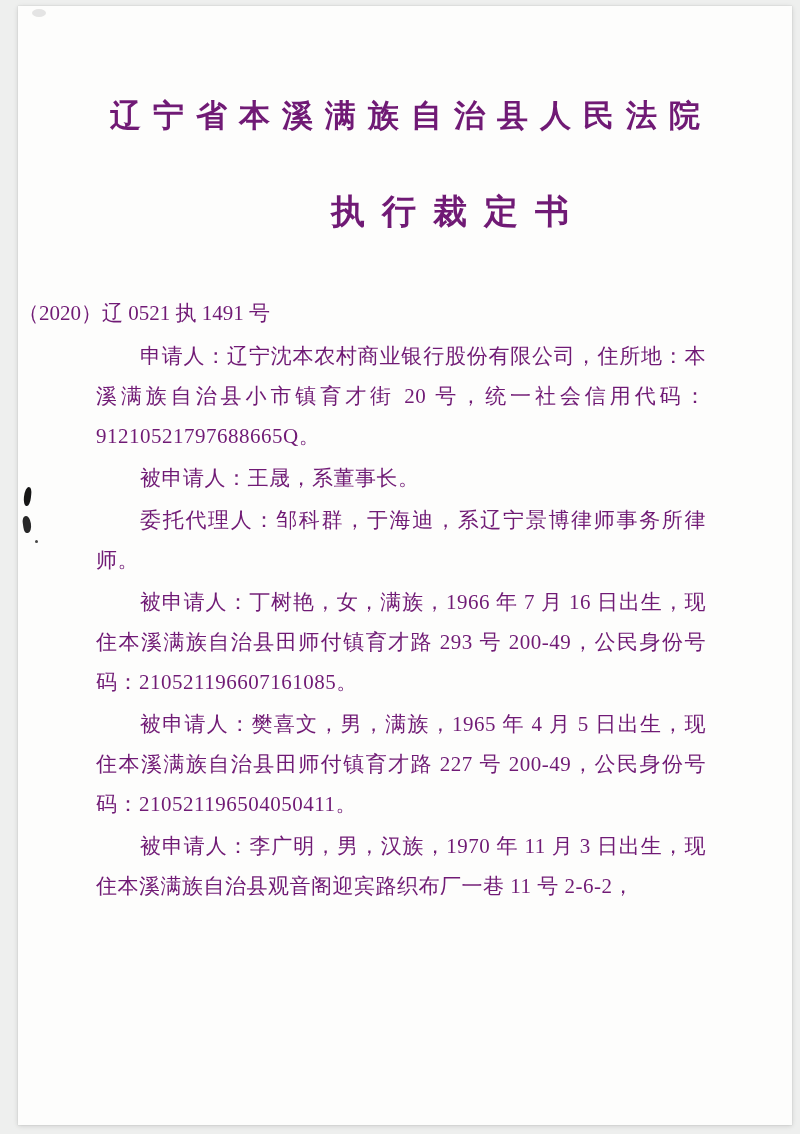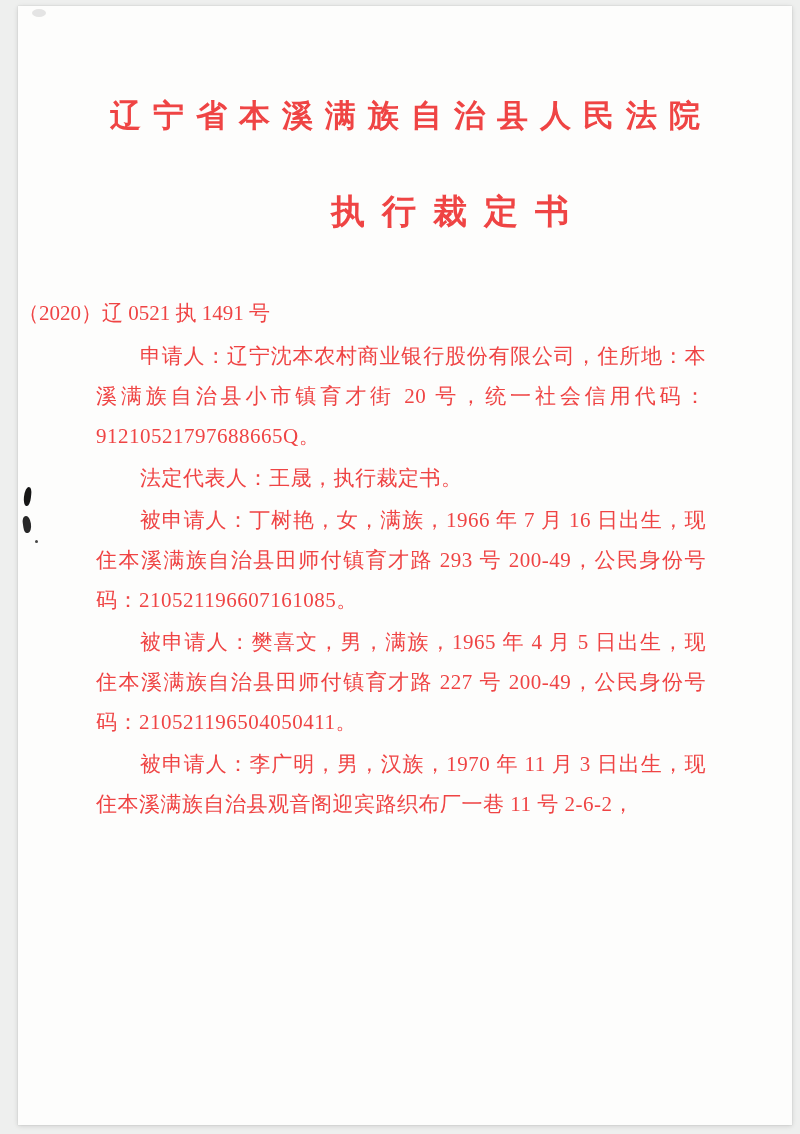--- a/index.html
+++ b/index.html
@@ -17,21 +17,21 @@
     height: 1134px;
   }
   .page {
     position: absolute;
     left: 18px;
     top: 6px;
     width: 774px;
     height: 1119px;
     background: #fdfdfc;
     box-shadow: 0 1px 5px rgba(0,0,0,0.14), 0 0 1px rgba(0,0,0,0.18);
-    color: #ef4444;
+    color: #701a75;
   }
   .court-name {
     position: absolute;
     top: 90px;
     left: 0;
     width: 100%;
     text-align: center;
     font-size: 31px;
     font-weight: 700;
     letter-spacing: 12px;
@@ -121,21 +121,22 @@
   <div class="page">
 
     <div class="court-name">辽宁省本溪满族自治县人民法院</div>
 
     <div class="doc-title">执行裁定书</div>
 
     <div class="case-number">（2020）辽 0521 执 1491 号</div>
 
     <div class="doc-body">
       <p>申请人：辽宁沈本农村商业银行股份有限公司，住所地：本溪满族自治县小市镇育才街 20 号，统一社会信用代码：91210521797688665Q。</p>
-      <p>法定代表人：王晟，执行裁定书。</p>
+      <p>被申请人：王晟，系董事长。</p>
+      <p>委托代理人：邹科群，于海迪，系辽宁景博律师事务所律师。</p>
       <p>被申请人：丁树艳，女，满族，1966 年 7 月 16 日出生，现住本溪满族自治县田师付镇育才路 293 号 200-49，公民身份号码：210521196607161085。</p>
       <p>被申请人：樊喜文，男，满族，1965 年 4 月 5 日出生，现住本溪满族自治县田师付镇育才路 227 号 200-49，公民身份号码：210521196504050411。</p>
       <p>被申请人：李广明，男，汉族，1970 年 11 月 3 日出生，现住本溪满族自治县观音阁迎宾路织布厂一巷 11 号 2-6-2，</p>
     </div>
 
     <div class="smudge smudge-1"></div>
     <div class="smudge smudge-2"></div>
     <div class="smudge smudge-dot"></div>
     <div class="smudge smudge-top"></div>
 

